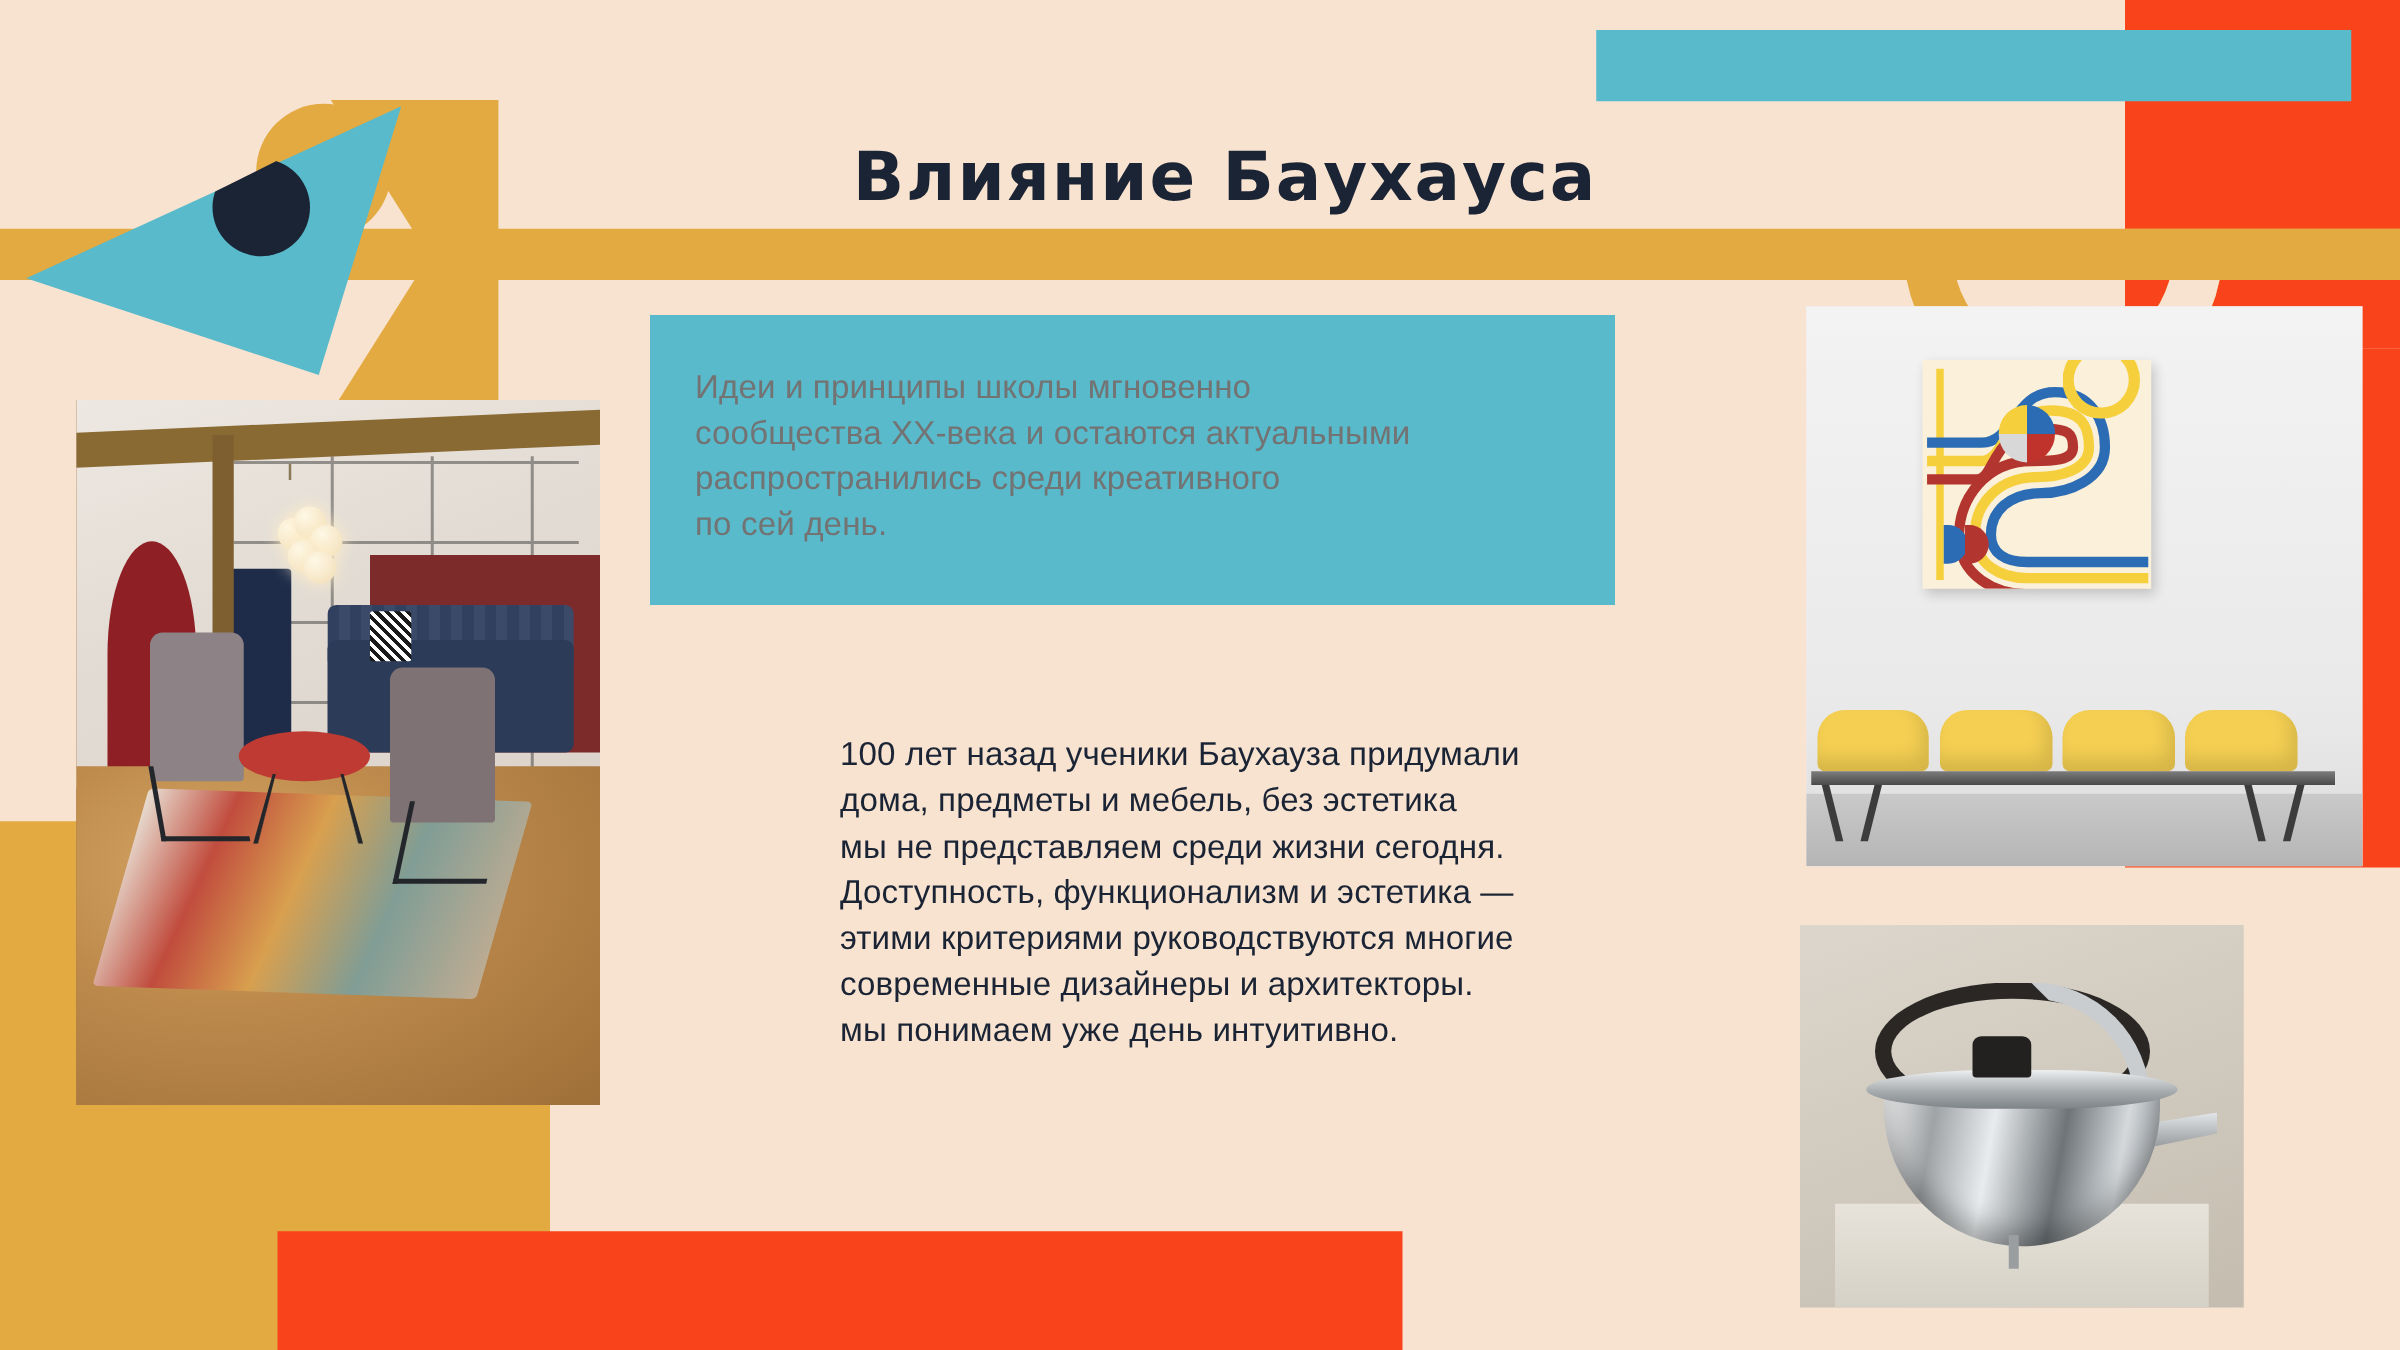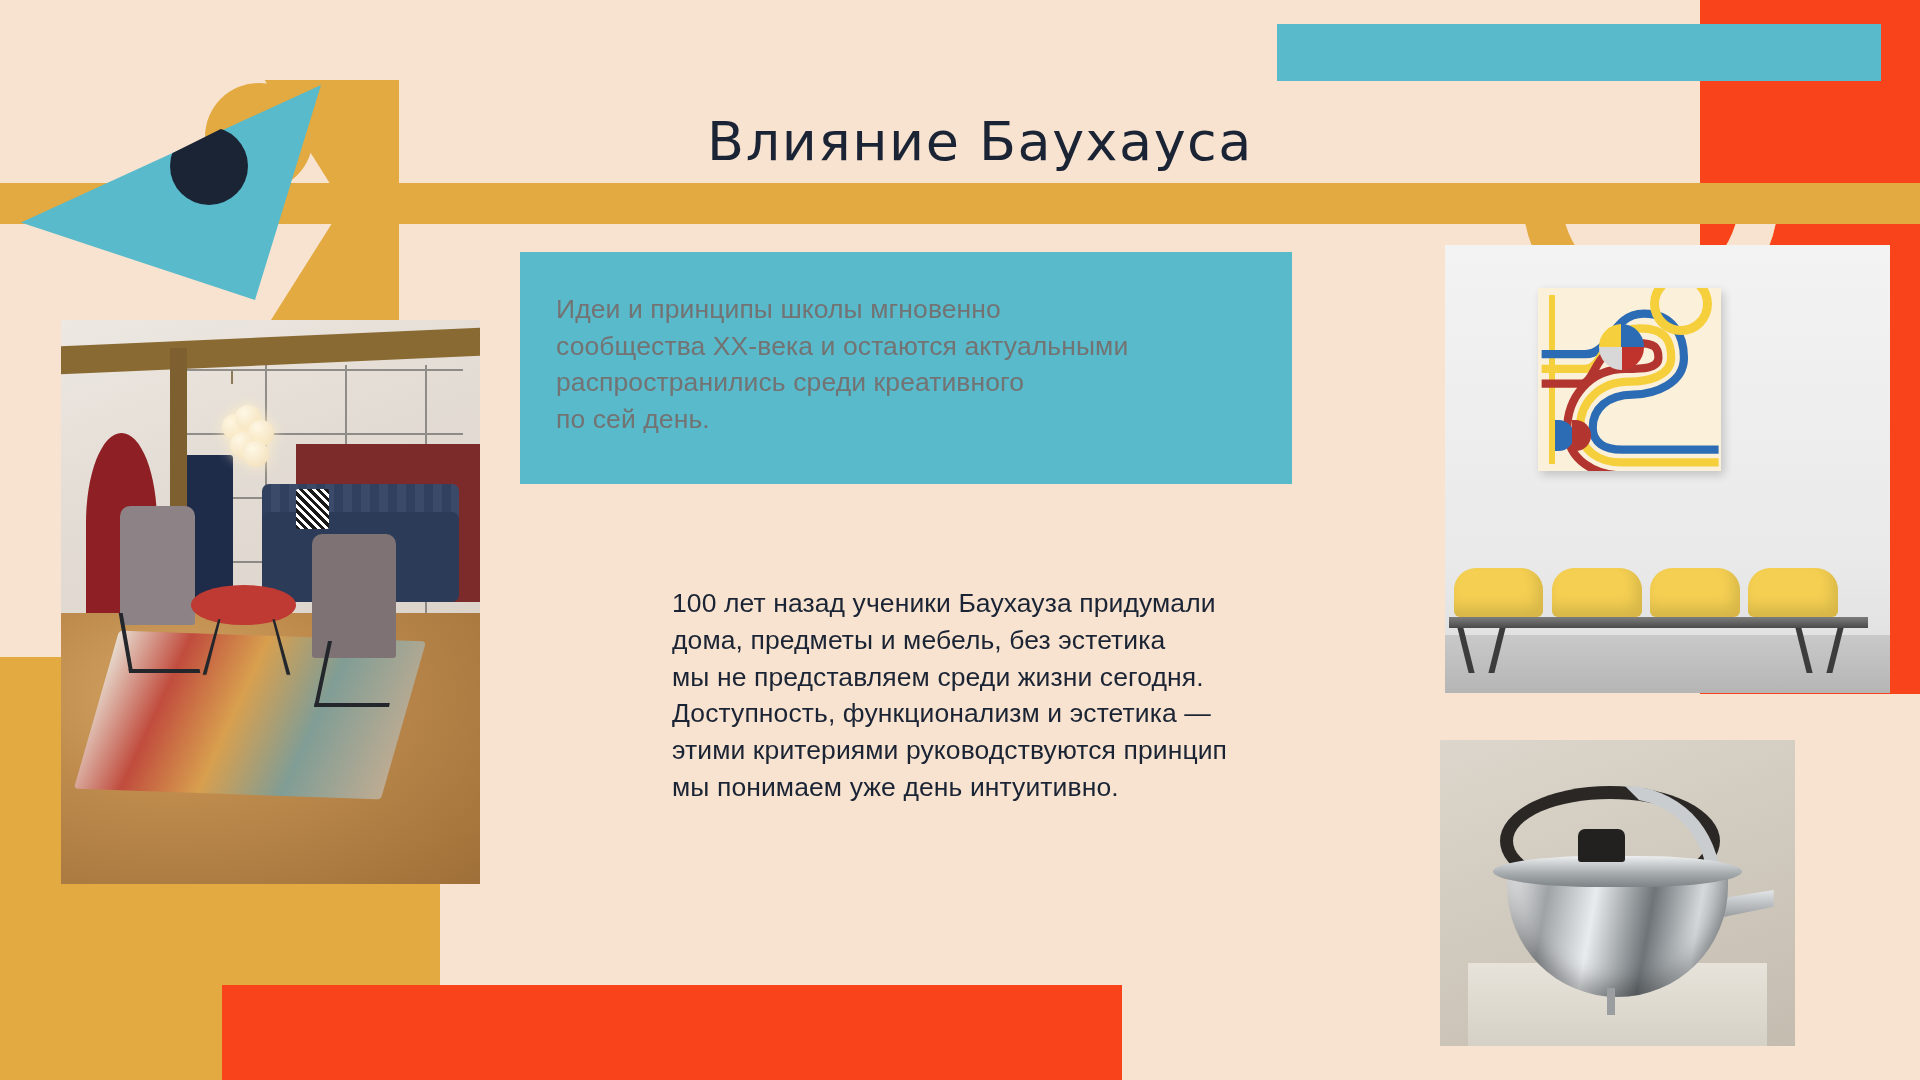--- a/index.html
+++ b/index.html
@@ -69,21 +69,21 @@
   #yellow-block-bottom{left:0;top:657px;width:440px;height:423px;background:#E3AA42;}
   #orange-block-bottom{left:222px;top:985px;width:900px;height:95px;background:#F9441B;}
 
   
   #title{
     position:absolute;left:660px;top:78px;width:640px;
     text-align:center;
     font-family:"DejaVu Sans","Liberation Sans",sans-serif;
     font-size:54px;line-height:1.05;
     letter-spacing:1.5px;
-    font-weight:400;
+    font-weight:700;
     color:#1B2434;
     white-space:nowrap;
   }
 
   
   #teal-text-box{
     left:520px;top:252px;width:772px;height:232px;
     background:#58BACB;
   }
   #teal-text{
@@ -242,21 +242,22 @@
     <span class="ln">сообщества XX-века и остаются актуальными</span>
     <span class="ln">распространились среди креативного</span>
     <span class="ln">по сей день.</span>
   </div>
 
   <div id="body-text">
     <span class="ln">100 лет назад ученики Баухауза придумали</span>
     <span class="ln">дома, предметы и мебель, без эстетика</span>
     <span class="ln">мы не представляем среди жизни сегодня.</span>
     <span class="ln">Доступность, функционализм и эстетика —</span>
-    <span class="ln">этими критериями руководствуются принцип</span>
+    <span class="ln">этими критериями руководствуются многие</span>
+    <span class="ln">современные дизайнеры и архитекторы.</span>
     <span class="ln">мы понимаем уже день интуитивно.</span>
   </div>
 
   <div class="photo" id="photo-interior">
     <div class="wall"></div>
     <div class="grid"></div>
     <div class="arch"></div>
     <div class="redwall"></div>
     <div class="navypanel"></div>
     <div class="beam"></div>

